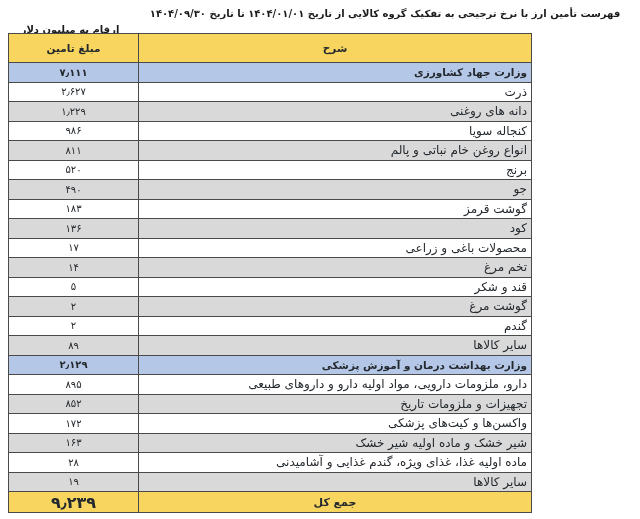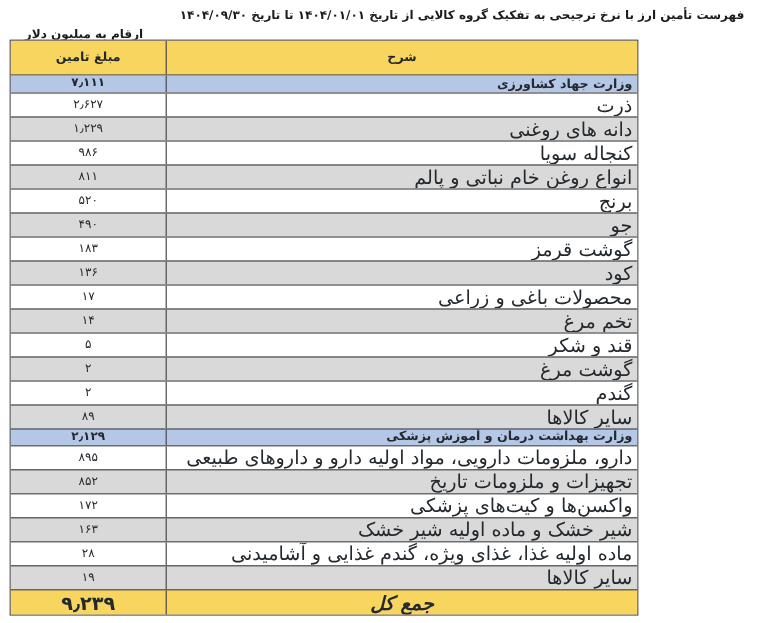--- a/index.html
+++ b/index.html
@@ -30,21 +30,21 @@
     display:flex;flex-direction:column;background:#fff;
   }
   .cell{display:flex;align-items:center;min-width:0;}
   .amount{
     width:130px;flex:none;justify-content:center;
     border-right:1px solid var(--border);
     font-size:10px;
   }
   .desc{
     flex:1;direction:rtl;justify-content:flex-start;
-    padding:0 4px;font-size:16px;
+    padding:0 4px;font-size:12px;
     white-space:nowrap;overflow:hidden;
   }
   .thead{
     display:flex;height:29px;flex:none;
     background:var(--yellow);
     font-weight:bold;border-bottom:1px solid var(--border);
   }
   .thead .desc{justify-content:center;font-size:10.5px;}
   .thead .amount{font-size:10.5px;}
   .tbody{flex:1;display:flex;flex-direction:column;}
@@ -52,21 +52,21 @@
   .row:first-child{border-top:none;}
   .row.gray{background:var(--gray);}
   .row.ministry{background:var(--blue);font-weight:bold;}
   .row.ministry .desc{font-size:10.5px;}
   .tfoot{
     display:flex;height:21px;flex:none;
     background:var(--yellow);
     border-top:1px solid var(--border);
     font-weight:bold;
   }
-  .tfoot .desc{justify-content:center;font-size:16px;font-style:italic;}
+  .tfoot .desc{justify-content:center;font-size:11px;}
   .tfoot .amount{font-size:16px;}
 </style>
 </head>
 <body>
 
 <div class="page">
   <div class="unit-note">ارقام به میلیون دلار</div>
   <div class="page-title">فهرست تأمین ارز با نرخ ترجیحی به تفکیک گروه کالایی از تاریخ ۱۴۰۴/۰۱/۰۱ تا تاریخ ۱۴۰۴/۰۹/۳۰</div>
 
   <div class="table-wrap">

